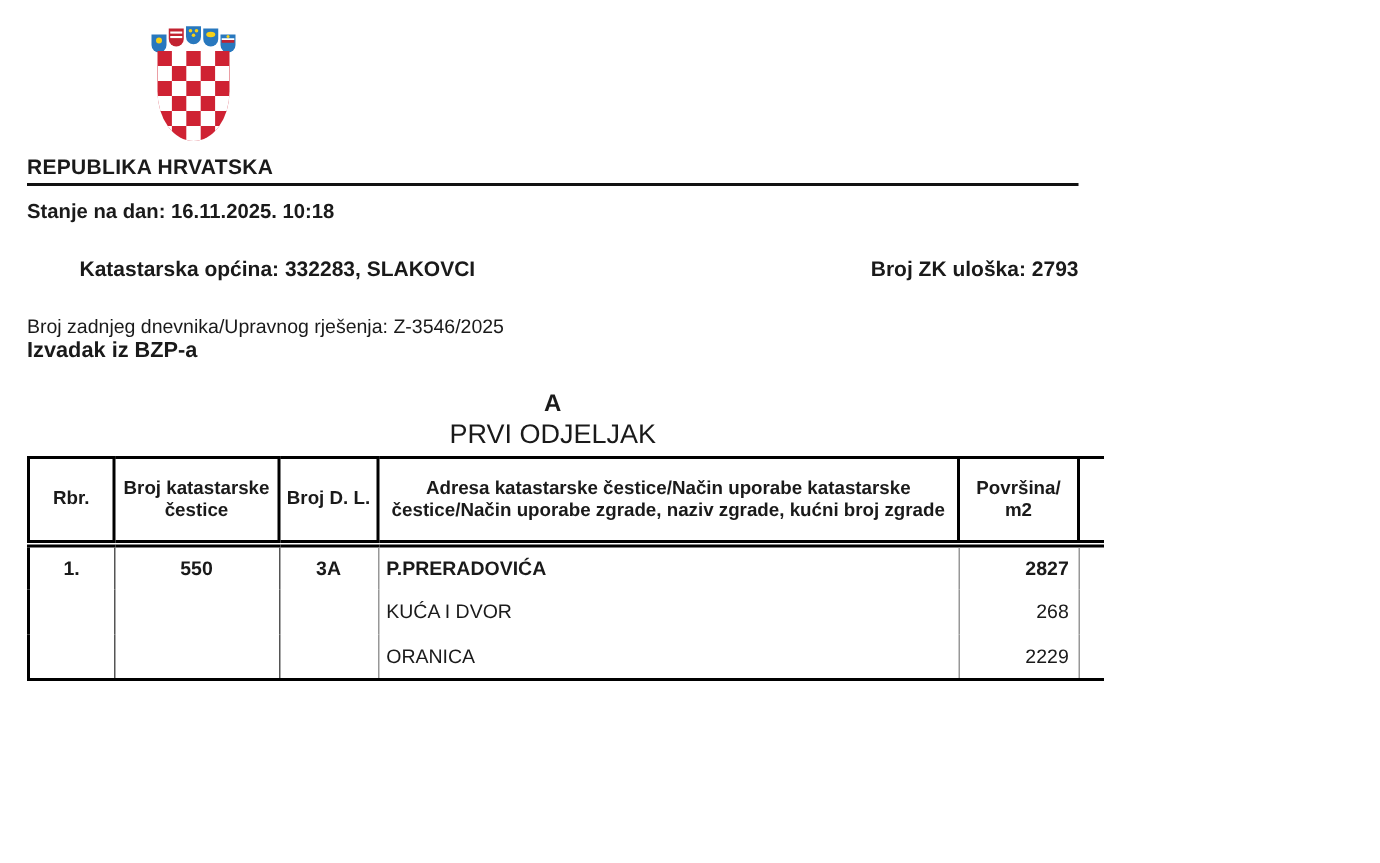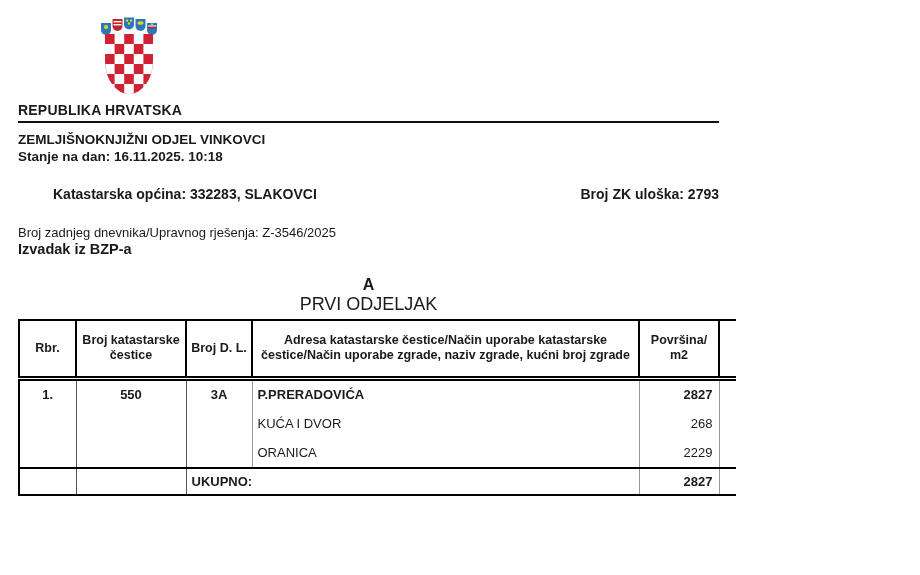--- a/index.html
+++ b/index.html
@@ -110,21 +110,20 @@
           <rect x="26.2" y="68" width="9.6" height="10"></rect>
           <rect x="45.4" y="68" width="9.6" height="10"></rect>
       </g>
     </g>
   </svg>
 
   <div class="republika">REPUBLIKA HRVATSKA</div>
   <div class="header-rule"></div>
 
   <div class="office-block">
-    <div>ZEMLJIŠNOKNJIŽNI ODJEL VINKOVCI</div>
     <div>Stanje na dan: 16.11.2025. 10:18</div>
   </div>
 
   <div class="kat-row">
     <span>Katastarska općina: 332283, SLAKOVCI</span>
     <span>Broj ZK uloška: 2793</span>
   </div>
 
   <div class="journal-block">
     <div>Broj zadnjeg dnevnika/Upravnog rješenja: Z-3546/2025</div>
@@ -174,23 +173,16 @@
         <td></td>
       </tr>
       <tr>
         <td class="vd"></td>
         <td class="vd"></td>
         <td class="vg"></td>
         <td class="l vg">ORANICA</td>
         <td class="r vg">2229</td>
         <td></td>
       </tr>
-      <tr class="total-row">
-        <td class="vd"></td>
-        <td class="vd"></td>
-        <td colspan="2" class="l vg bold">UKUPNO:</td>
-        <td class="r vg bold">2827</td>
-        <td></td>
-      </tr>
     </tbody>
   </table>
 
 </div>
 
 </body></html>

